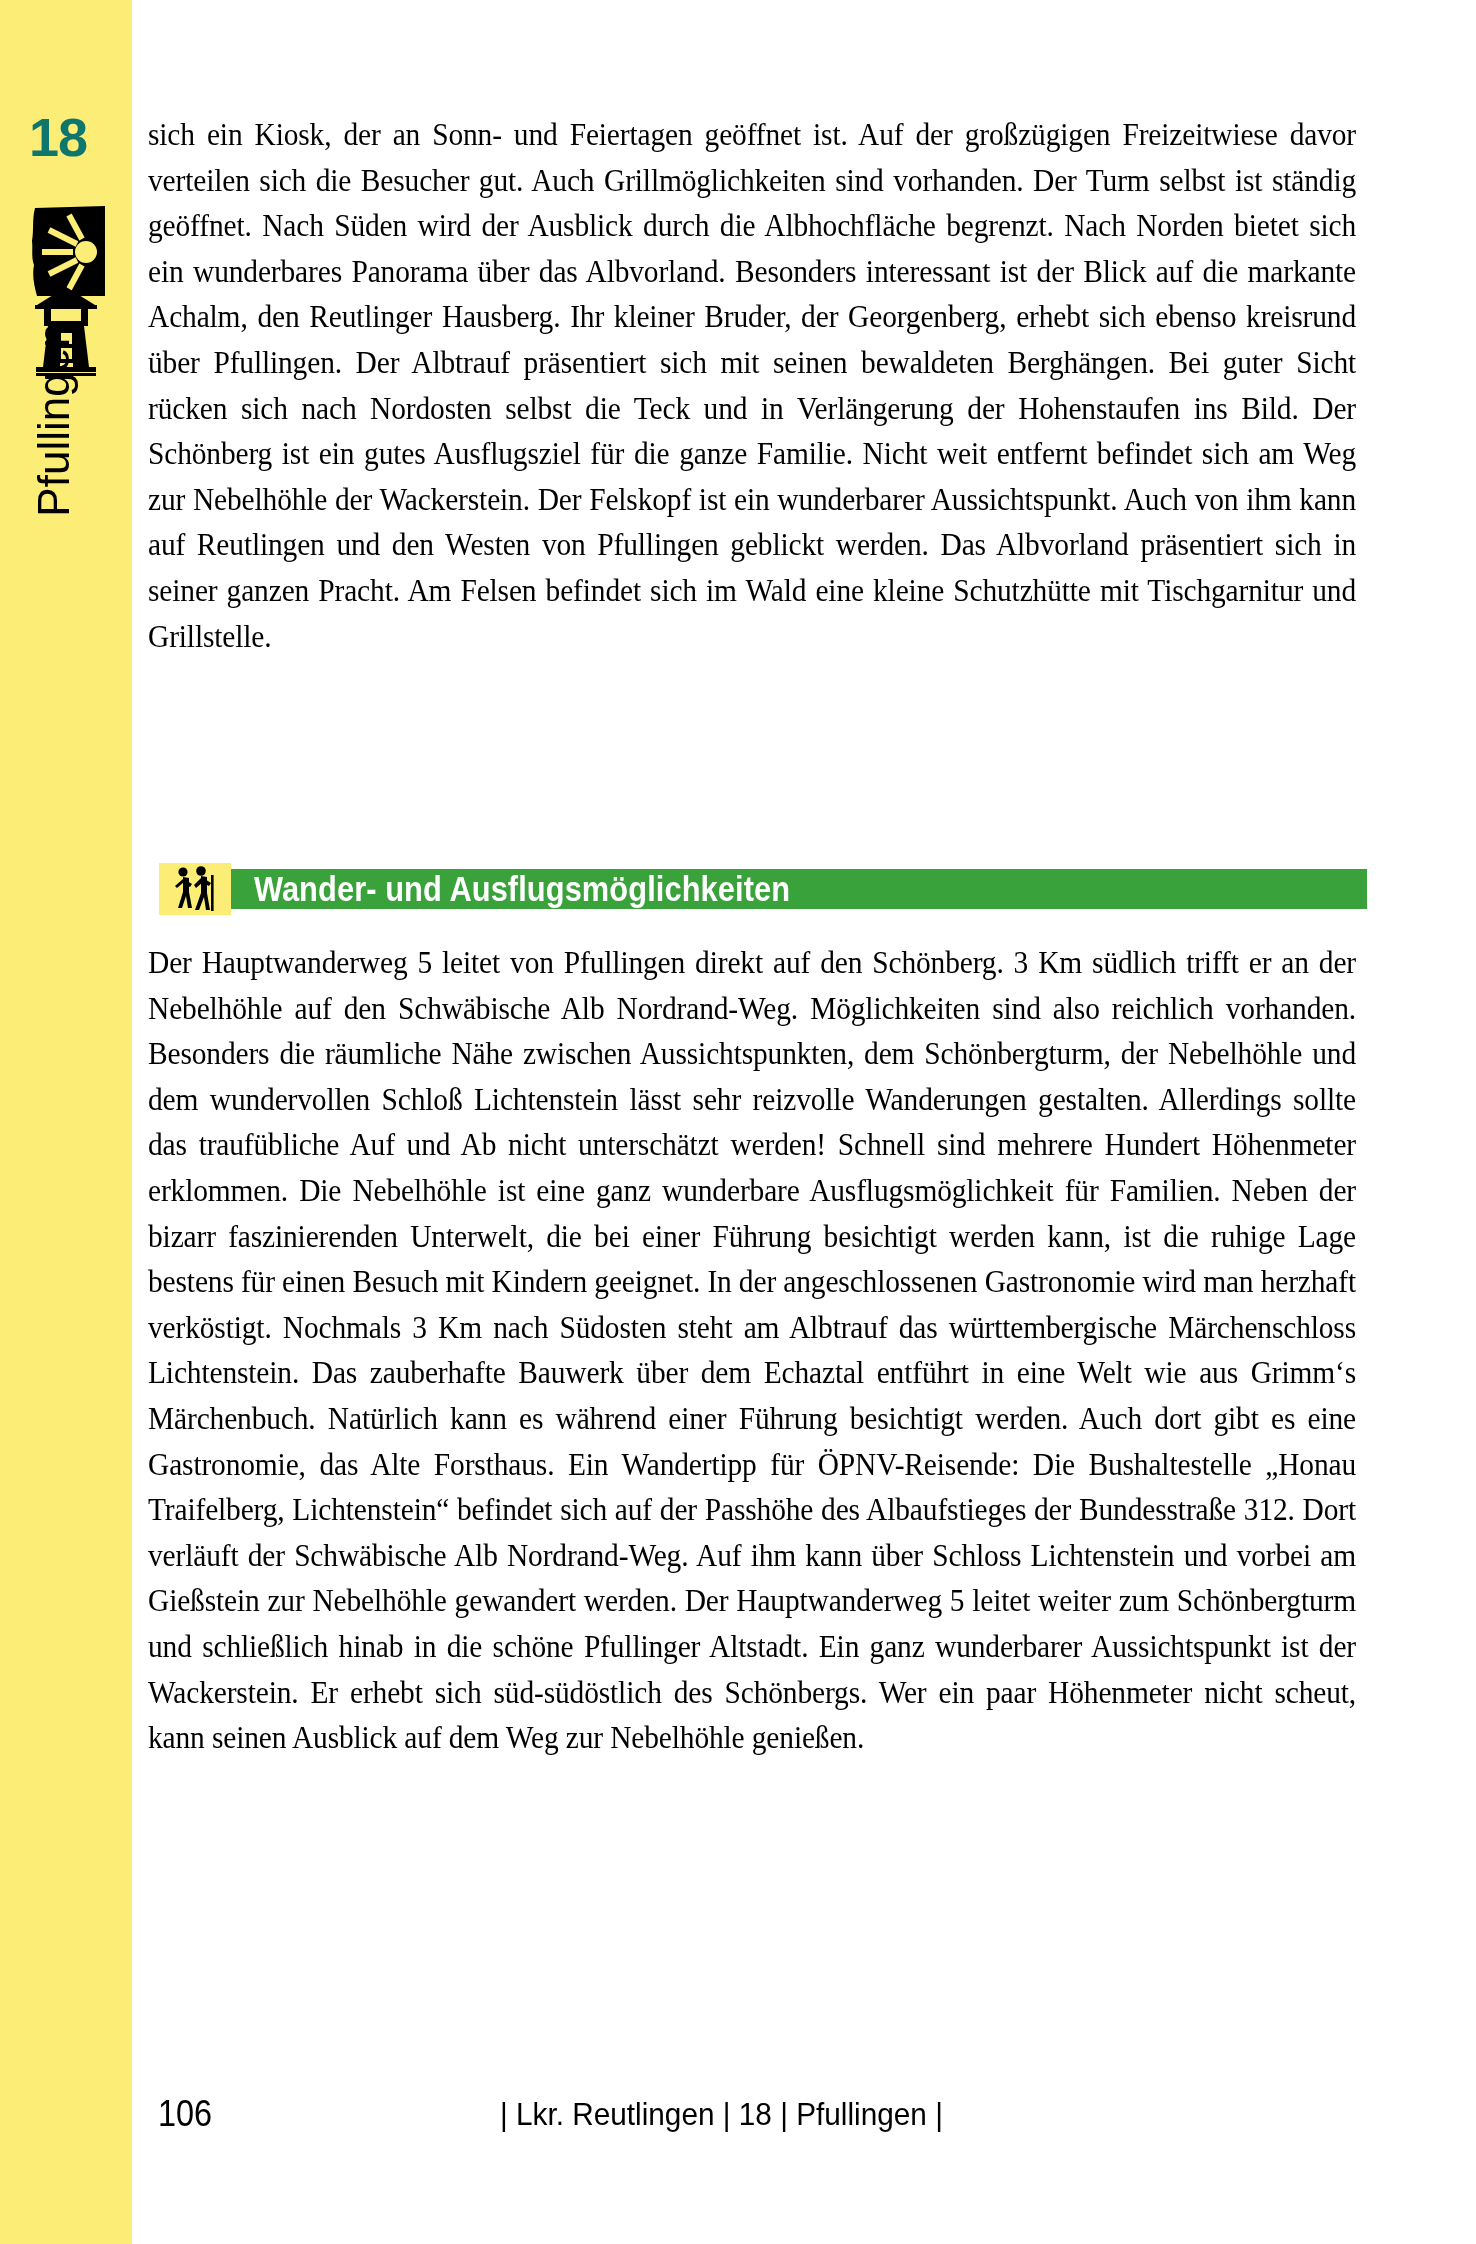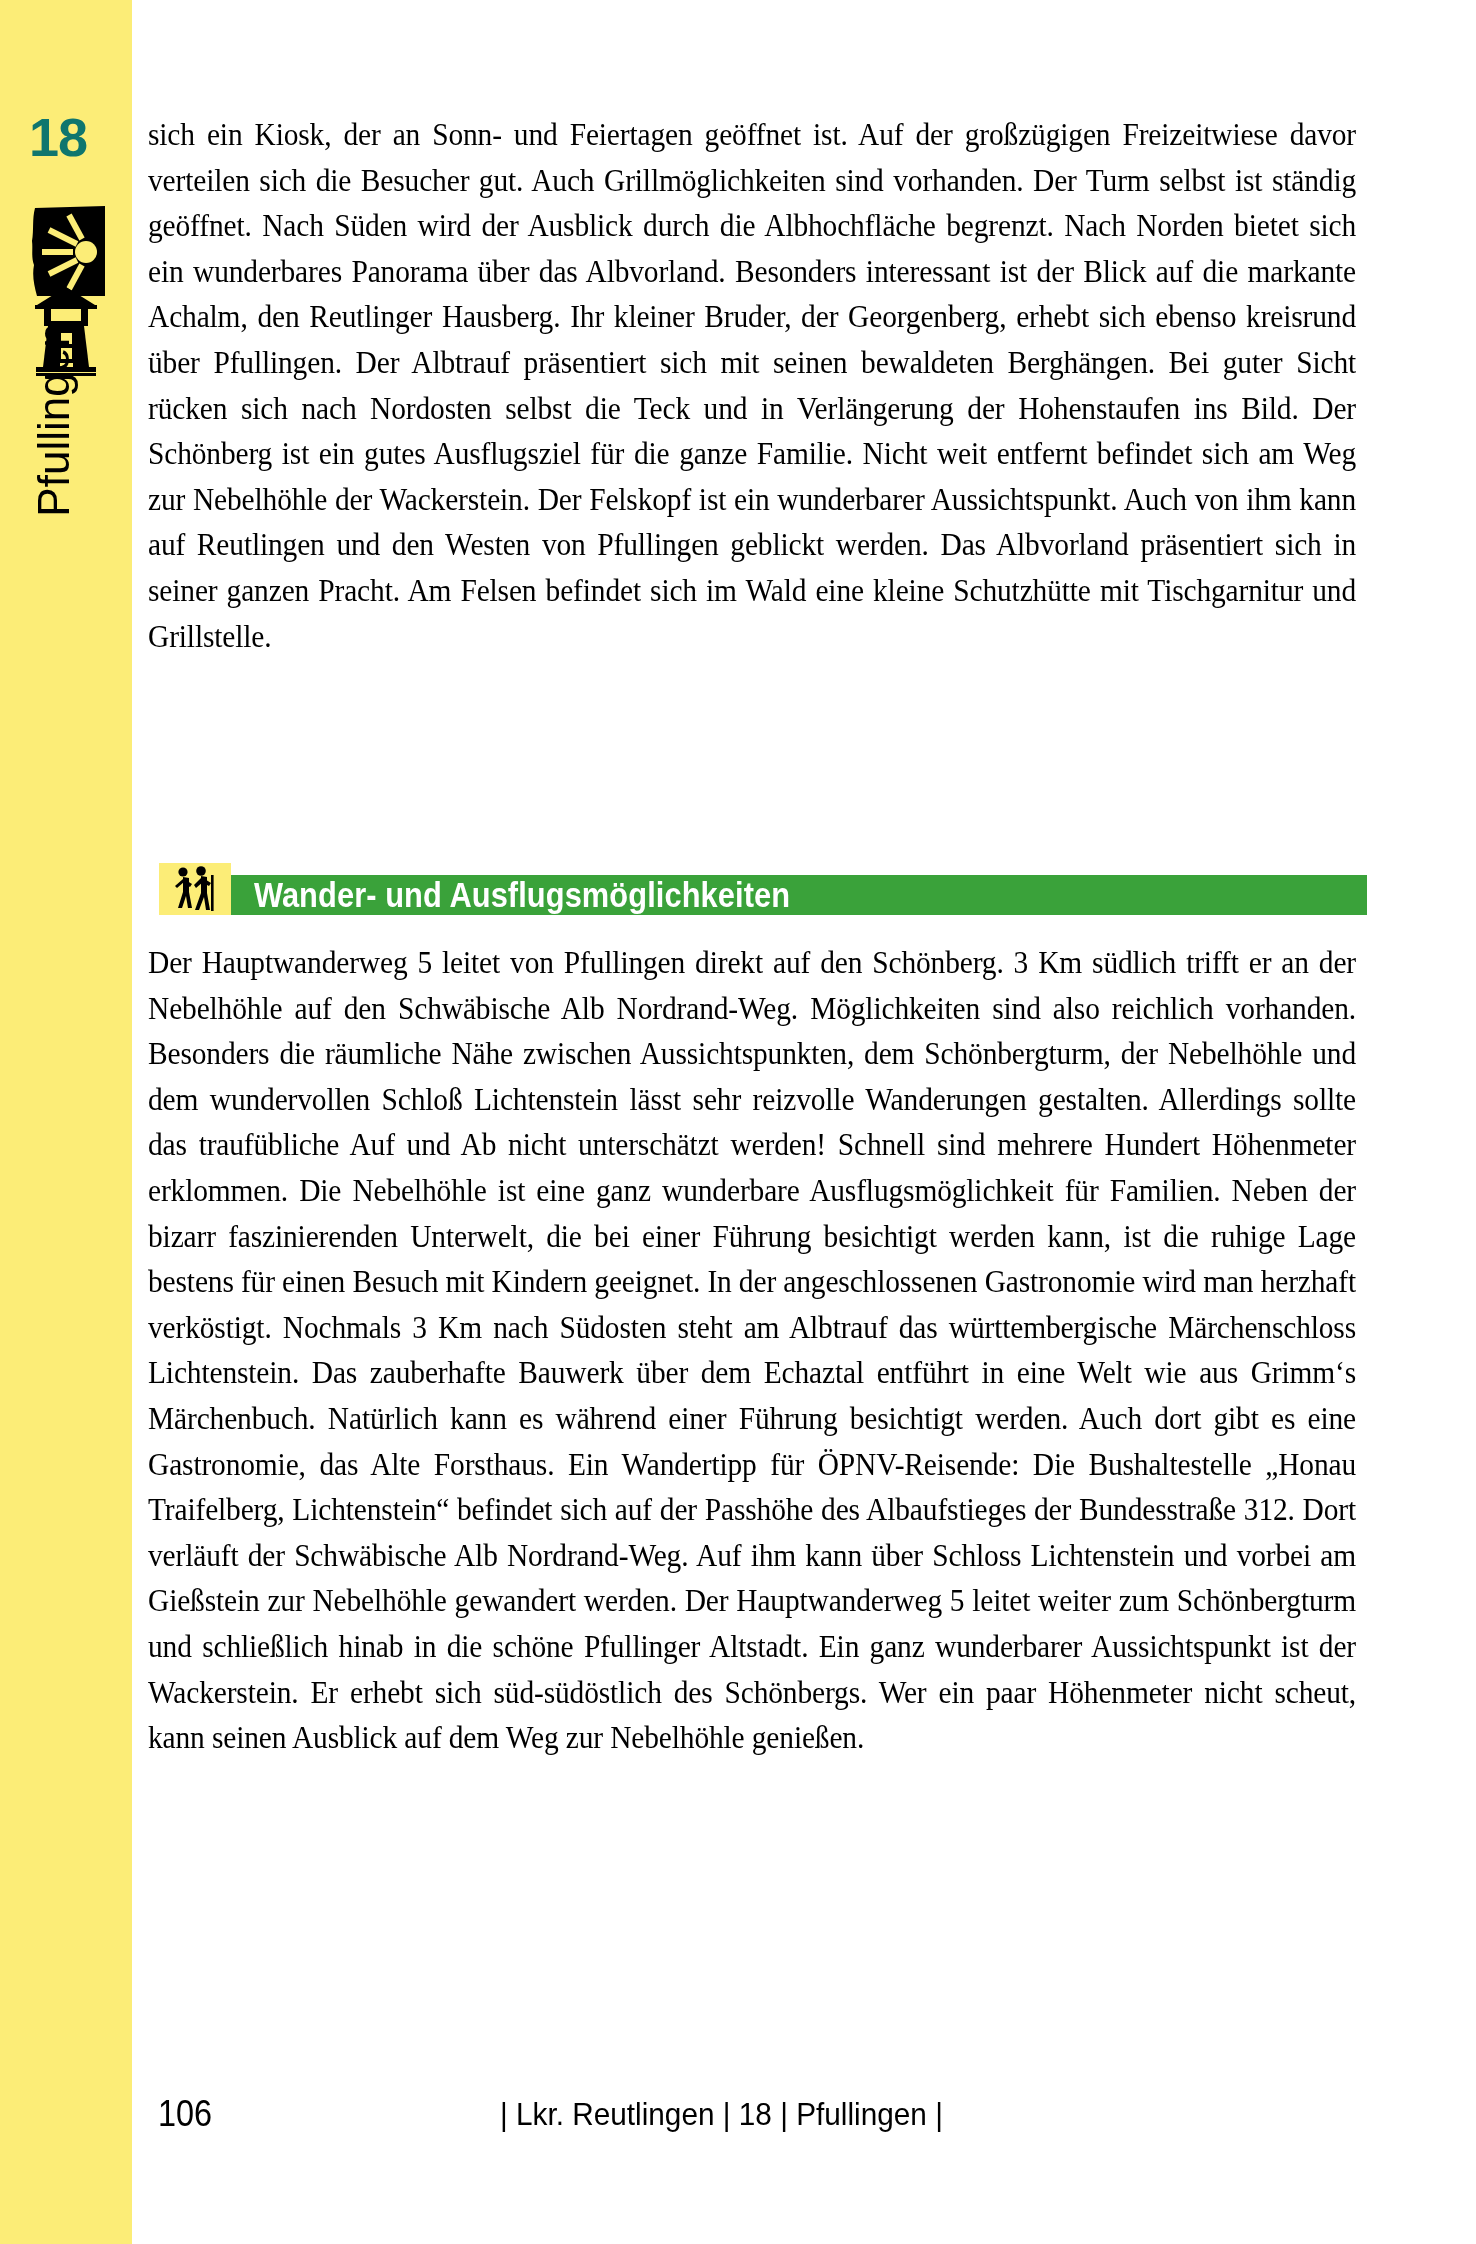--- a/index.html
+++ b/index.html
@@ -117,21 +117,21 @@
   }
 
   
   .section-banner {
     position: absolute;
     left: 0;
     top: 863px;
     width: 1208px;
     height: 52px;
     display: flex;
-    align-items: flex-end;
+    align-items: center;
     padding-left: 11px;
   }
 
   .banner-icon-box {
     width: 72px;
     height: 52px;
     background: #fced77;
     flex: 0 0 72px;
     position: relative;
   }

